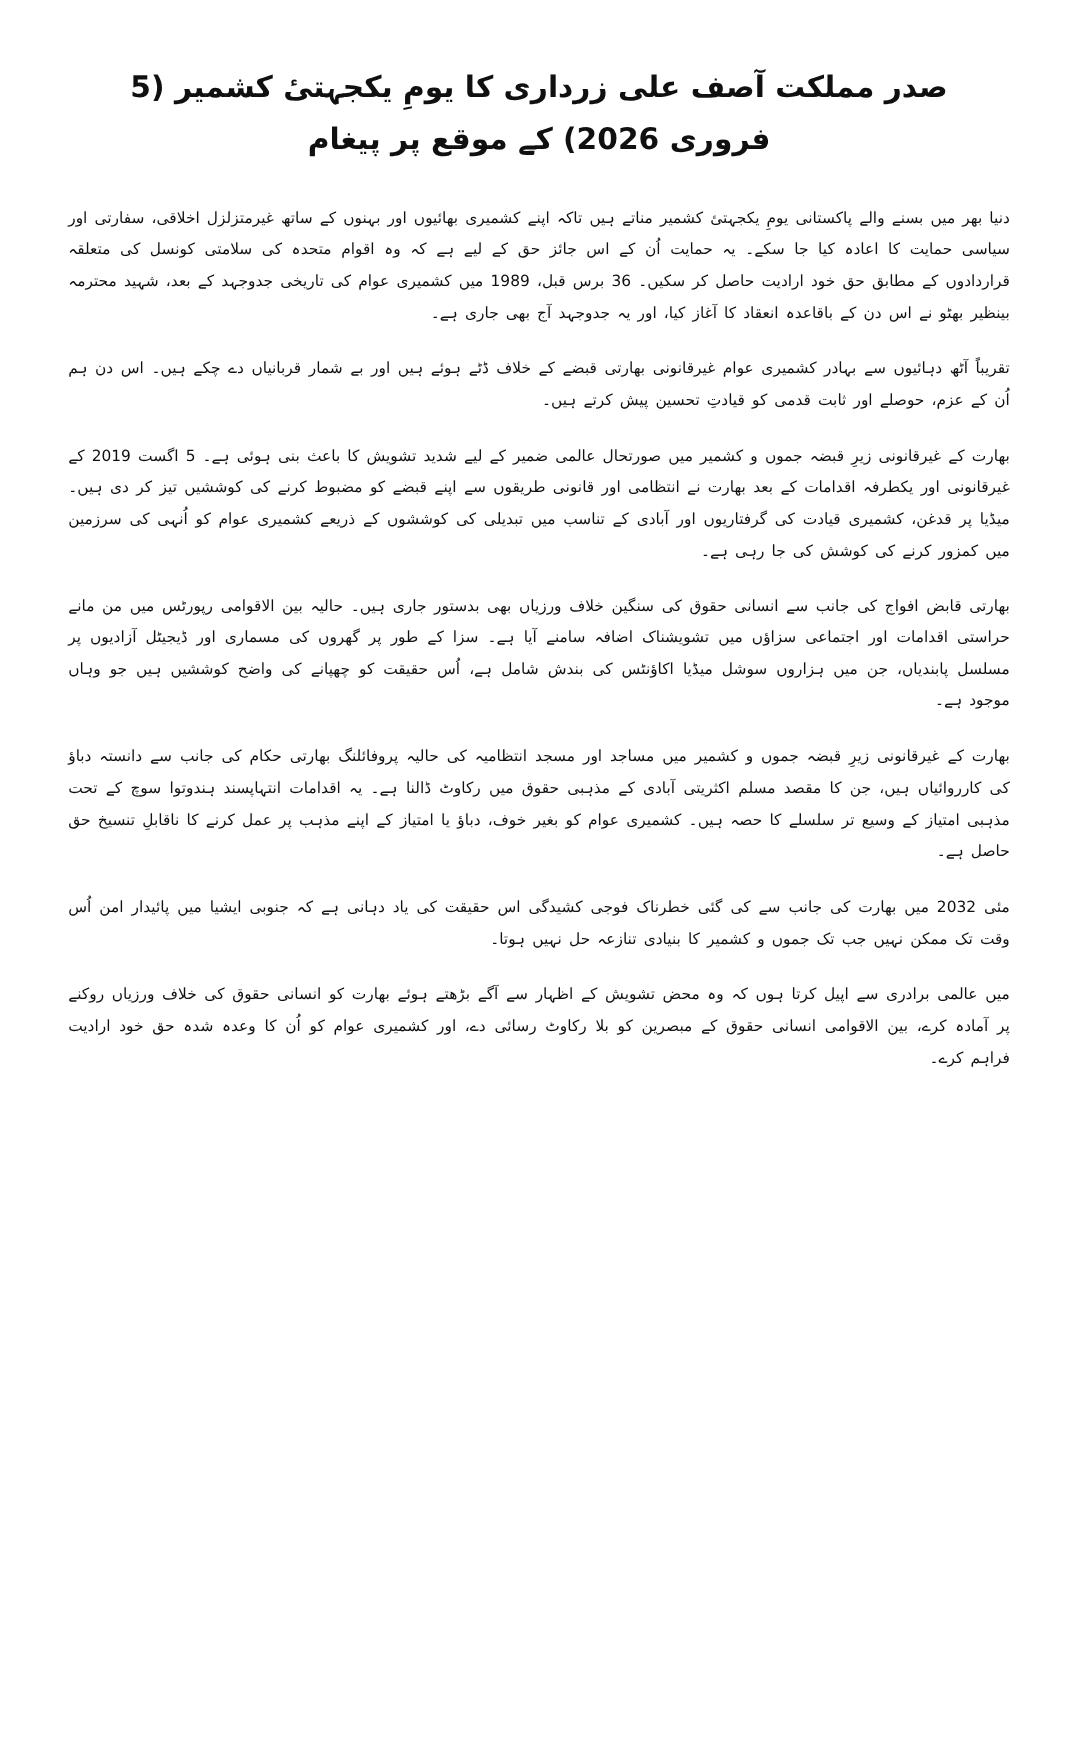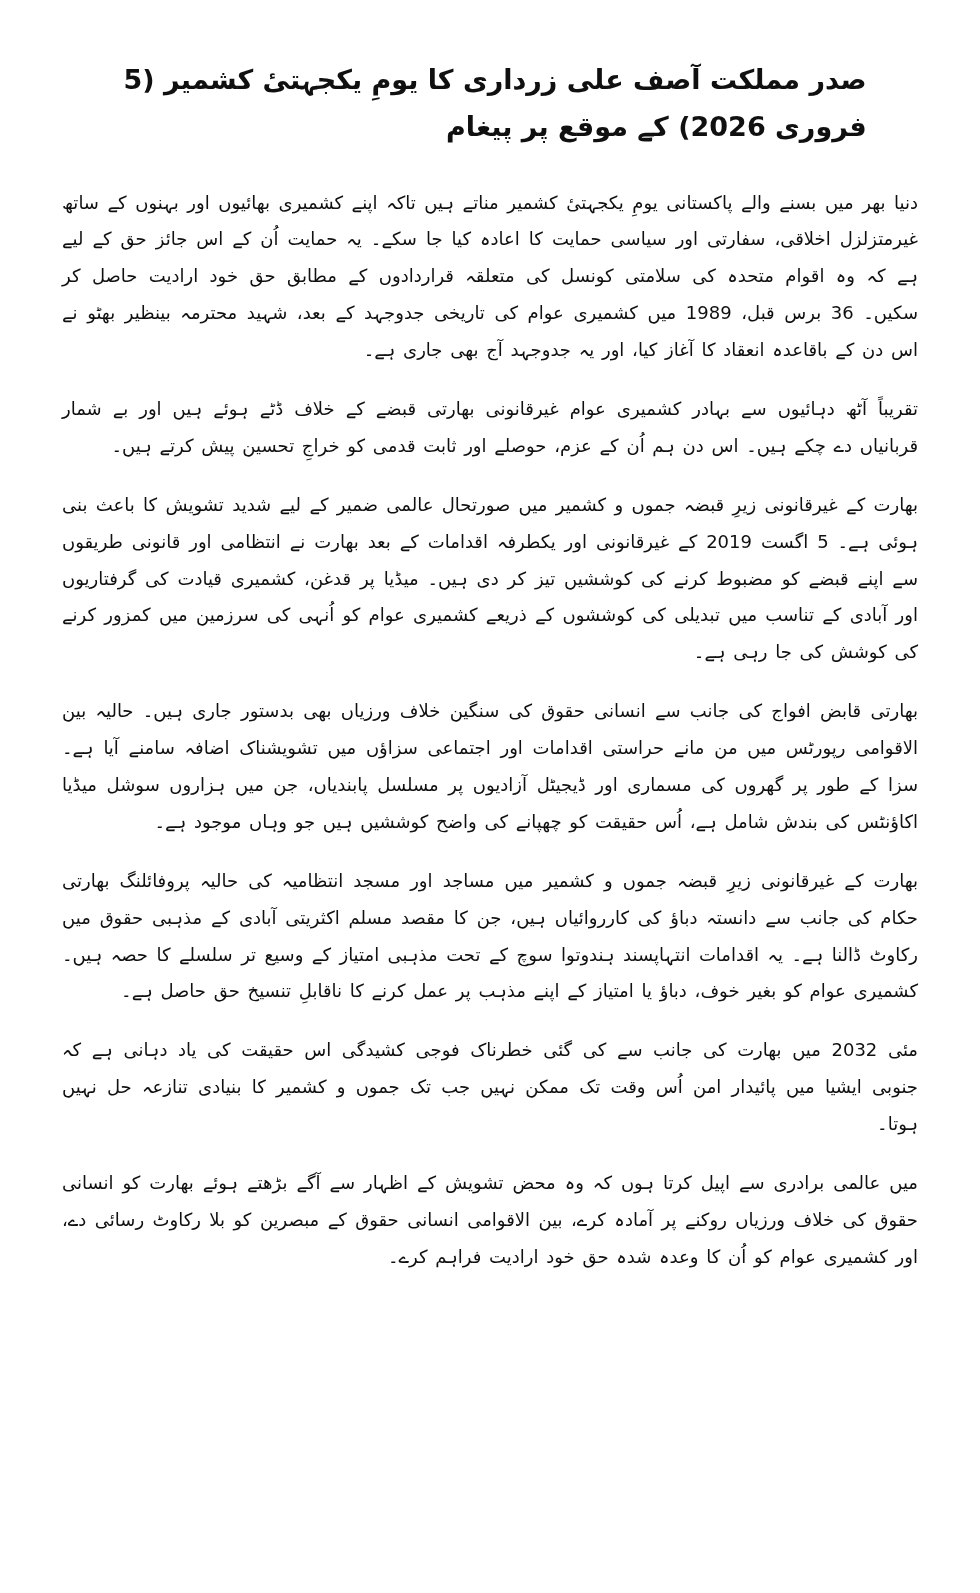--- a/index.html
+++ b/index.html
@@ -16,54 +16,54 @@
   }
   .page {
     width: 980px;
     min-height: 1593px;
     box-sizing: border-box;
     padding: 44px 62px 30px 62px;
     background: #ffffff;
   }
   .doc-title {
     direction: rtl;
-    text-align: right;
+    text-align: center;
     font-size: 27px;
     font-weight: bold;
     line-height: 1.75;
     margin: 12px auto 34px auto;
     width: 88%;
     letter-spacing: 0px;
   }
   .body-block {
     direction: rtl;
   }
   .para {
     direction: rtl;
     text-align: justify;
     text-align-last: right;
-    font-size: 18px;
+    font-size: 14px;
     line-height: 2.05;
     margin: 0 0 22px 0;
     word-spacing: 2px;
   }
   .para:last-child {
     margin-bottom: 0;
   }
 </style>
 </head>
 <body>
 
 <div class="page">
 
   <h1 class="doc-title">صدر مملکت آصف علی زرداری کا یومِ یکجہتیٔ کشمیر (5 فروری 2026) کے موقع پر پیغام</h1>
 
   <div class="body-block">
     <p class="para">دنیا بھر میں بسنے والے پاکستانی یومِ یکجہتیٔ کشمیر مناتے ہیں تاکہ اپنے کشمیری بھائیوں اور بہنوں کے ساتھ غیرمتزلزل اخلاقی، سفارتی اور سیاسی حمایت کا اعادہ کیا جا سکے۔ یہ حمایت اُن کے اس جائز حق کے لیے ہے کہ وہ اقوام متحدہ کی سلامتی کونسل کی متعلقہ قراردادوں کے مطابق حق خود ارادیت حاصل کر سکیں۔ 36 برس قبل، 1989 میں کشمیری عوام کی تاریخی جدوجہد کے بعد، شہید محترمہ بینظیر بھٹو نے اس دن کے باقاعدہ انعقاد کا آغاز کیا، اور یہ جدوجہد آج بھی جاری ہے۔</p>
-    <p class="para">تقریباً آٹھ دہائیوں سے بہادر کشمیری عوام غیرقانونی بھارتی قبضے کے خلاف ڈٹے ہوئے ہیں اور بے شمار قربانیاں دے چکے ہیں۔ اس دن ہم اُن کے عزم، حوصلے اور ثابت قدمی کو خراجِ تحسین پیش کرتے ہیں۔</p>
+    <p class="para">تقریباً آٹھ دہائیوں سے بہادر کشمیری عوام غیرقانونی بھارتی قبضے کے خلاف ڈٹے ہوئے ہیں اور بے شمار قربانیاں دے چکے ہیں۔ اس دن ہم اُن کے عزم، حوصلے اور ثابت قدمی کو قیادتِ تحسین پیش کرتے ہیں۔</p>
     <p class="para">بھارت کے غیرقانونی زیرِ قبضہ جموں و کشمیر میں صورتحال عالمی ضمیر کے لیے شدید تشویش کا باعث بنی ہوئی ہے۔ 5 اگست 2019 کے غیرقانونی اور یکطرفہ اقدامات کے بعد بھارت نے انتظامی اور قانونی طریقوں سے اپنے قبضے کو مضبوط کرنے کی کوششیں تیز کر دی ہیں۔ میڈیا پر قدغن، کشمیری قیادت کی گرفتاریوں اور آبادی کے تناسب میں تبدیلی کی کوششوں کے ذریعے کشمیری عوام کو اُنہی کی سرزمین میں کمزور کرنے کی کوشش کی جا رہی ہے۔</p>
     <p class="para">بھارتی قابض افواج کی جانب سے انسانی حقوق کی سنگین خلاف ورزیاں بھی بدستور جاری ہیں۔ حالیہ بین الاقوامی رپورٹس میں من مانے حراستی اقدامات اور اجتماعی سزاؤں میں تشویشناک اضافہ سامنے آیا ہے۔ سزا کے طور پر گھروں کی مسماری اور ڈیجیٹل آزادیوں پر مسلسل پابندیاں، جن میں ہزاروں سوشل میڈیا اکاؤنٹس کی بندش شامل ہے، اُس حقیقت کو چھپانے کی واضح کوششیں ہیں جو وہاں موجود ہے۔</p>
     <p class="para">بھارت کے غیرقانونی زیرِ قبضہ جموں و کشمیر میں مساجد اور مسجد انتظامیہ کی حالیہ پروفائلنگ بھارتی حکام کی جانب سے دانستہ دباؤ کی کارروائیاں ہیں، جن کا مقصد مسلم اکثریتی آبادی کے مذہبی حقوق میں رکاوٹ ڈالنا ہے۔ یہ اقدامات انتہاپسند ہندوتوا سوچ کے تحت مذہبی امتیاز کے وسیع تر سلسلے کا حصہ ہیں۔ کشمیری عوام کو بغیر خوف، دباؤ یا امتیاز کے اپنے مذہب پر عمل کرنے کا ناقابلِ تنسیخ حق حاصل ہے۔</p>
     <p class="para">مئی 2032 میں بھارت کی جانب سے کی گئی خطرناک فوجی کشیدگی اس حقیقت کی یاد دہانی ہے کہ جنوبی ایشیا میں پائیدار امن اُس وقت تک ممکن نہیں جب تک جموں و کشمیر کا بنیادی تنازعہ حل نہیں ہوتا۔</p>
     <p class="para">میں عالمی برادری سے اپیل کرتا ہوں کہ وہ محض تشویش کے اظہار سے آگے بڑھتے ہوئے بھارت کو انسانی حقوق کی خلاف ورزیاں روکنے پر آمادہ کرے، بین الاقوامی انسانی حقوق کے مبصرین کو بلا رکاوٹ رسائی دے، اور کشمیری عوام کو اُن کا وعدہ شدہ حق خود ارادیت فراہم کرے۔</p>
   </div>
 
 </div>
 
 </body></html>

